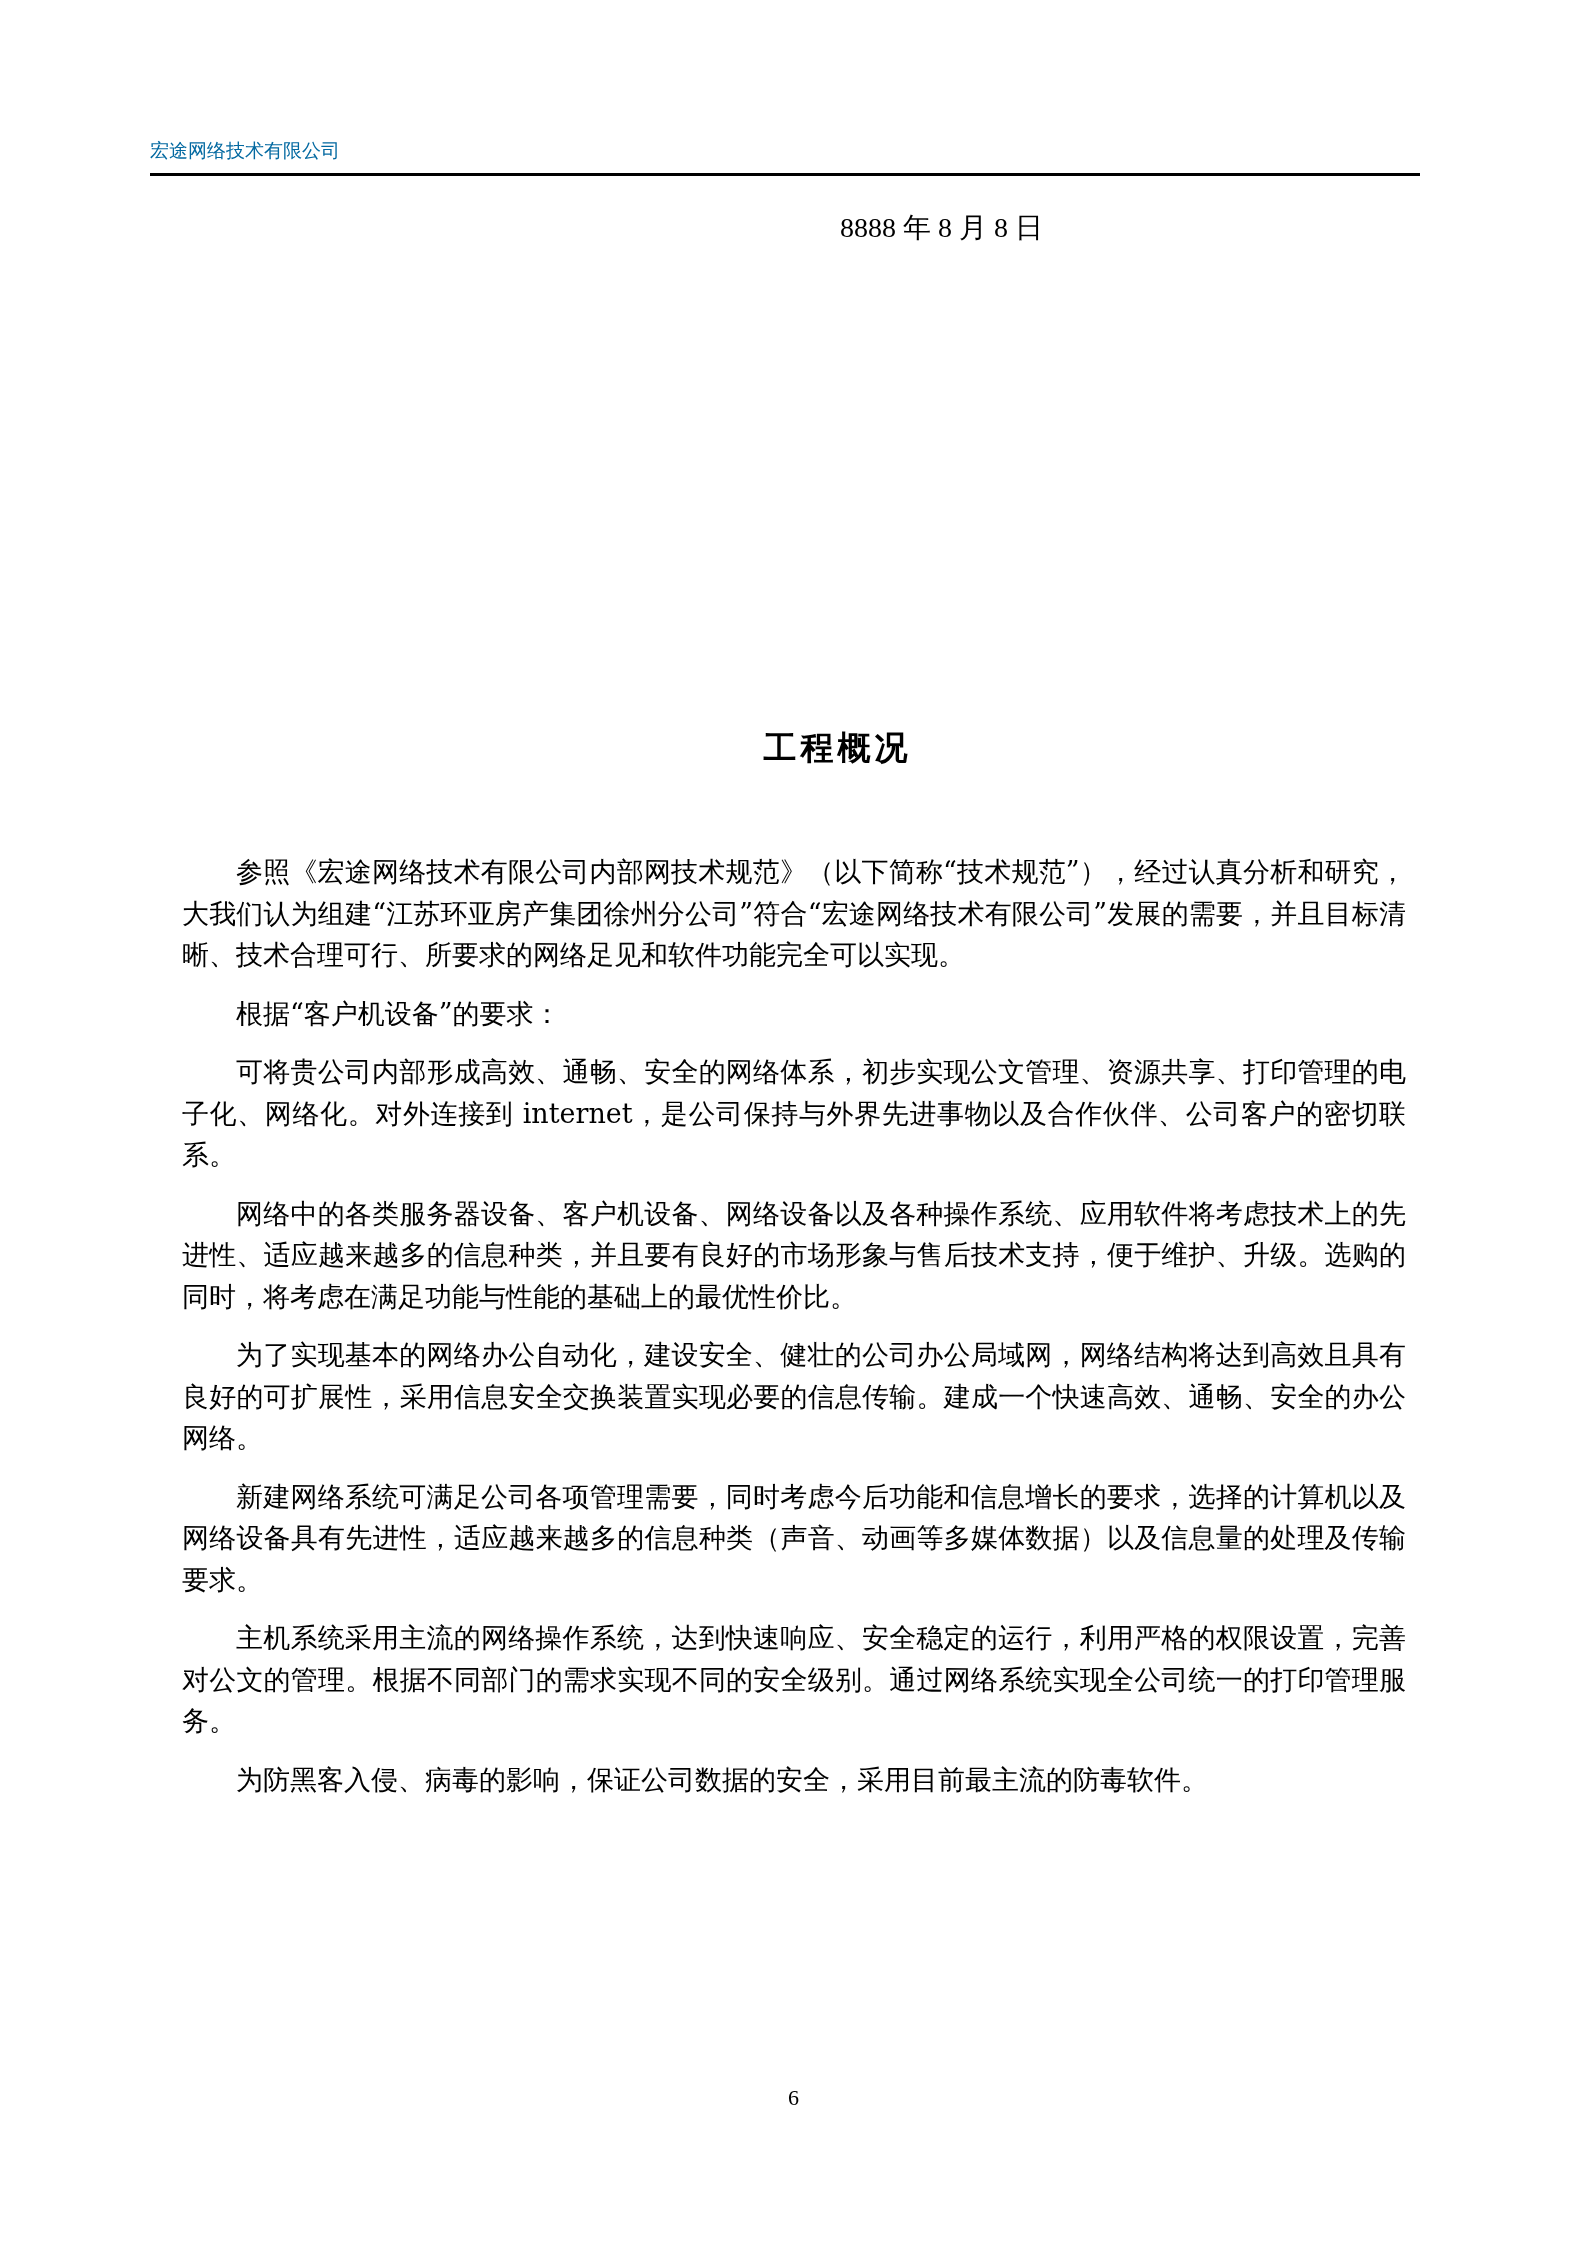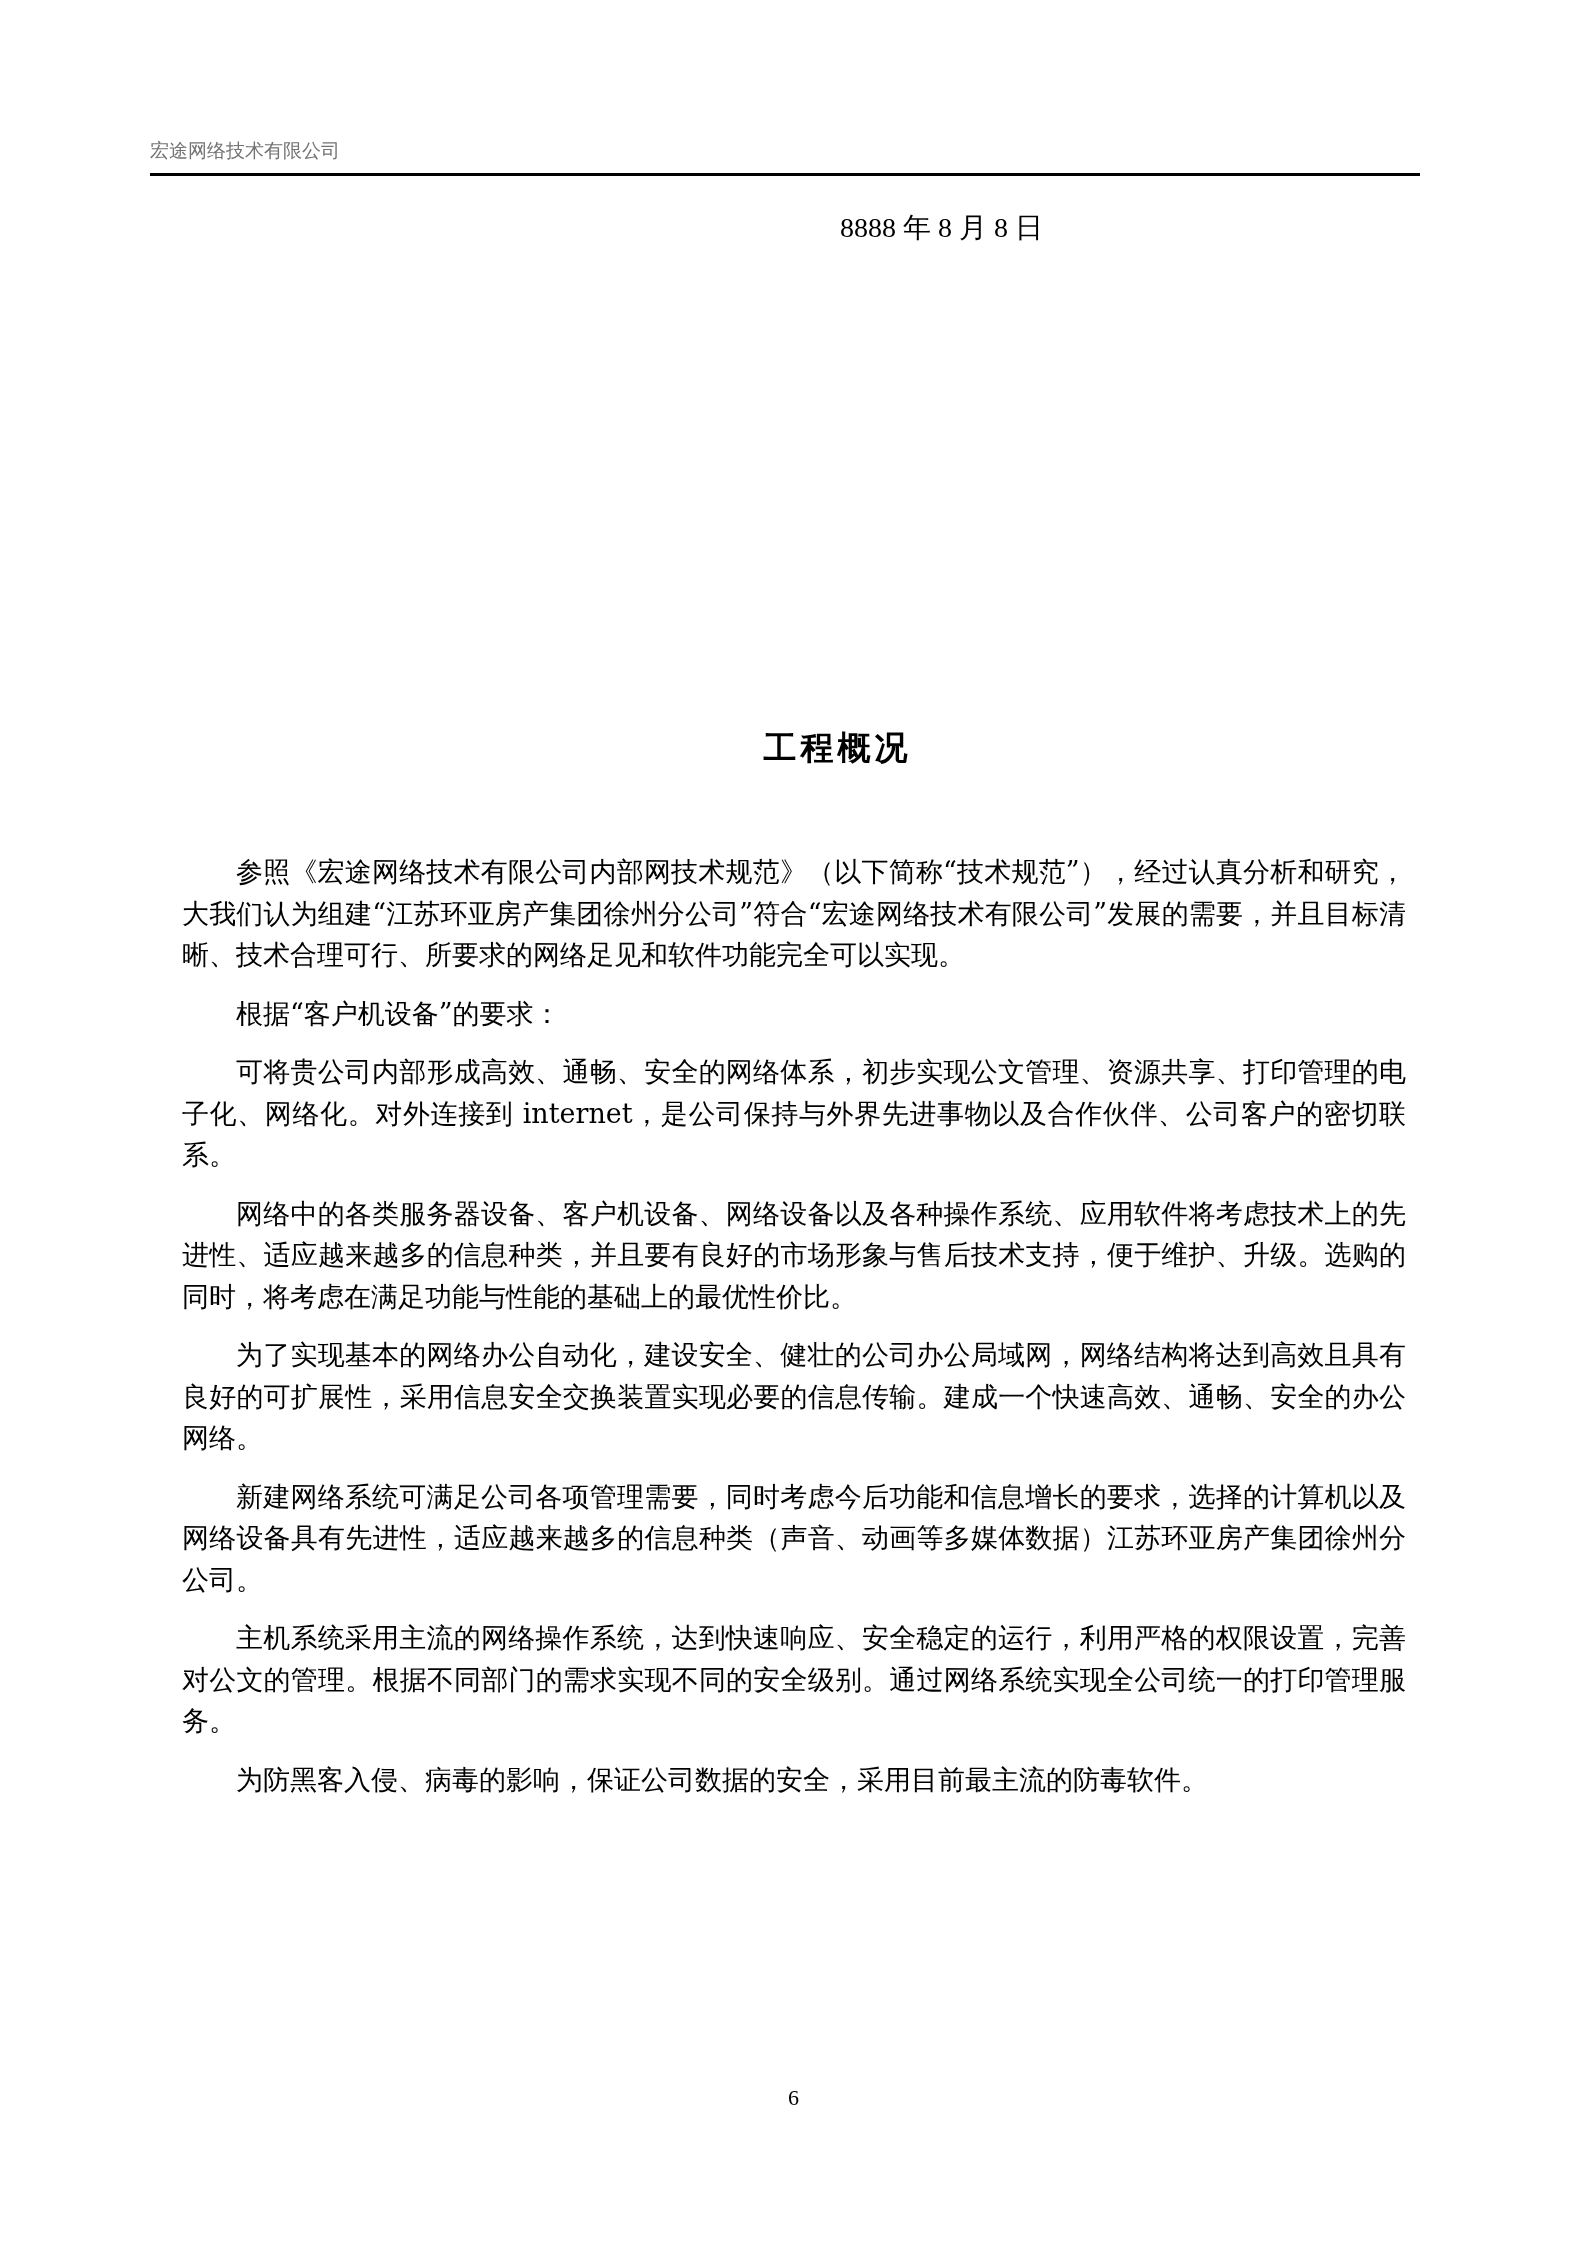--- a/index.html
+++ b/index.html
@@ -22,21 +22,21 @@
     width: 1270px;
     height: 40px;
   }
   .header-company {
     position: absolute;
     left: 0;
     top: 0;
     font-size: 19px;
     line-height: 24px;
     font-family: "DejaVu Sans", "Liberation Sans", sans-serif;
-    color: #737373;
+    color: #0369a1;
   }
   .header-rule {
     position: absolute;
     left: 0;
     top: 35px;
     width: 1270px;
     height: 3px;
     background: #000000;
   }
   .date-line {
@@ -97,18 +97,18 @@
 <div class="date-line">8888 年 8 月 8 日</div>
 
 <h1 class="doc-title" style="margin:0;">工程概况</h1>
 
 <div class="body-text">
   <p>参照《宏途网络技术有限公司内部网技术规范》（以下简称“技术规范”），经过认真分析和研究，大我们认为组建“江苏环亚房产集团徐州分公司”符合“宏途网络技术有限公司”发展的需要，并且目标清晰、技术合理可行、所要求的网络足见和软件功能完全可以实现。</p>
   <p>根据“客户机设备”的要求：</p>
   <p>可将贵公司内部形成高效、通畅、安全的网络体系，初步实现公文管理、资源共享、打印管理的电子化、网络化。对外连接到 internet，是公司保持与外界先进事物以及合作伙伴、公司客户的密切联系。</p>
   <p>网络中的各类服务器设备、客户机设备、网络设备以及各种操作系统、应用软件将考虑技术上的先进性、适应越来越多的信息种类，并且要有良好的市场形象与售后技术支持，便于维护、升级。选购的同时，将考虑在满足功能与性能的基础上的最优性价比。</p>
   <p>为了实现基本的网络办公自动化，建设安全、健壮的公司办公局域网，网络结构将达到高效且具有良好的可扩展性，采用信息安全交换装置实现必要的信息传输。建成一个快速高效、通畅、安全的办公网络。</p>
-  <p>新建网络系统可满足公司各项管理需要，同时考虑今后功能和信息增长的要求，选择的计算机以及网络设备具有先进性，适应越来越多的信息种类（声音、动画等多媒体数据）江苏环亚房产集团徐州分公司。</p>
+  <p>新建网络系统可满足公司各项管理需要，同时考虑今后功能和信息增长的要求，选择的计算机以及网络设备具有先进性，适应越来越多的信息种类（声音、动画等多媒体数据）以及信息量的处理及传输要求。</p>
   <p>主机系统采用主流的网络操作系统，达到快速响应、安全稳定的运行，利用严格的权限设置，完善对公文的管理。根据不同部门的需求实现不同的安全级别。通过网络系统实现全公司统一的打印管理服务。</p>
   <p>为防黑客入侵、病毒的影响，保证公司数据的安全，采用目前最主流的防毒软件。</p>
 </div>
 
 <div class="page-number">6</div>
 
 </body></html>

